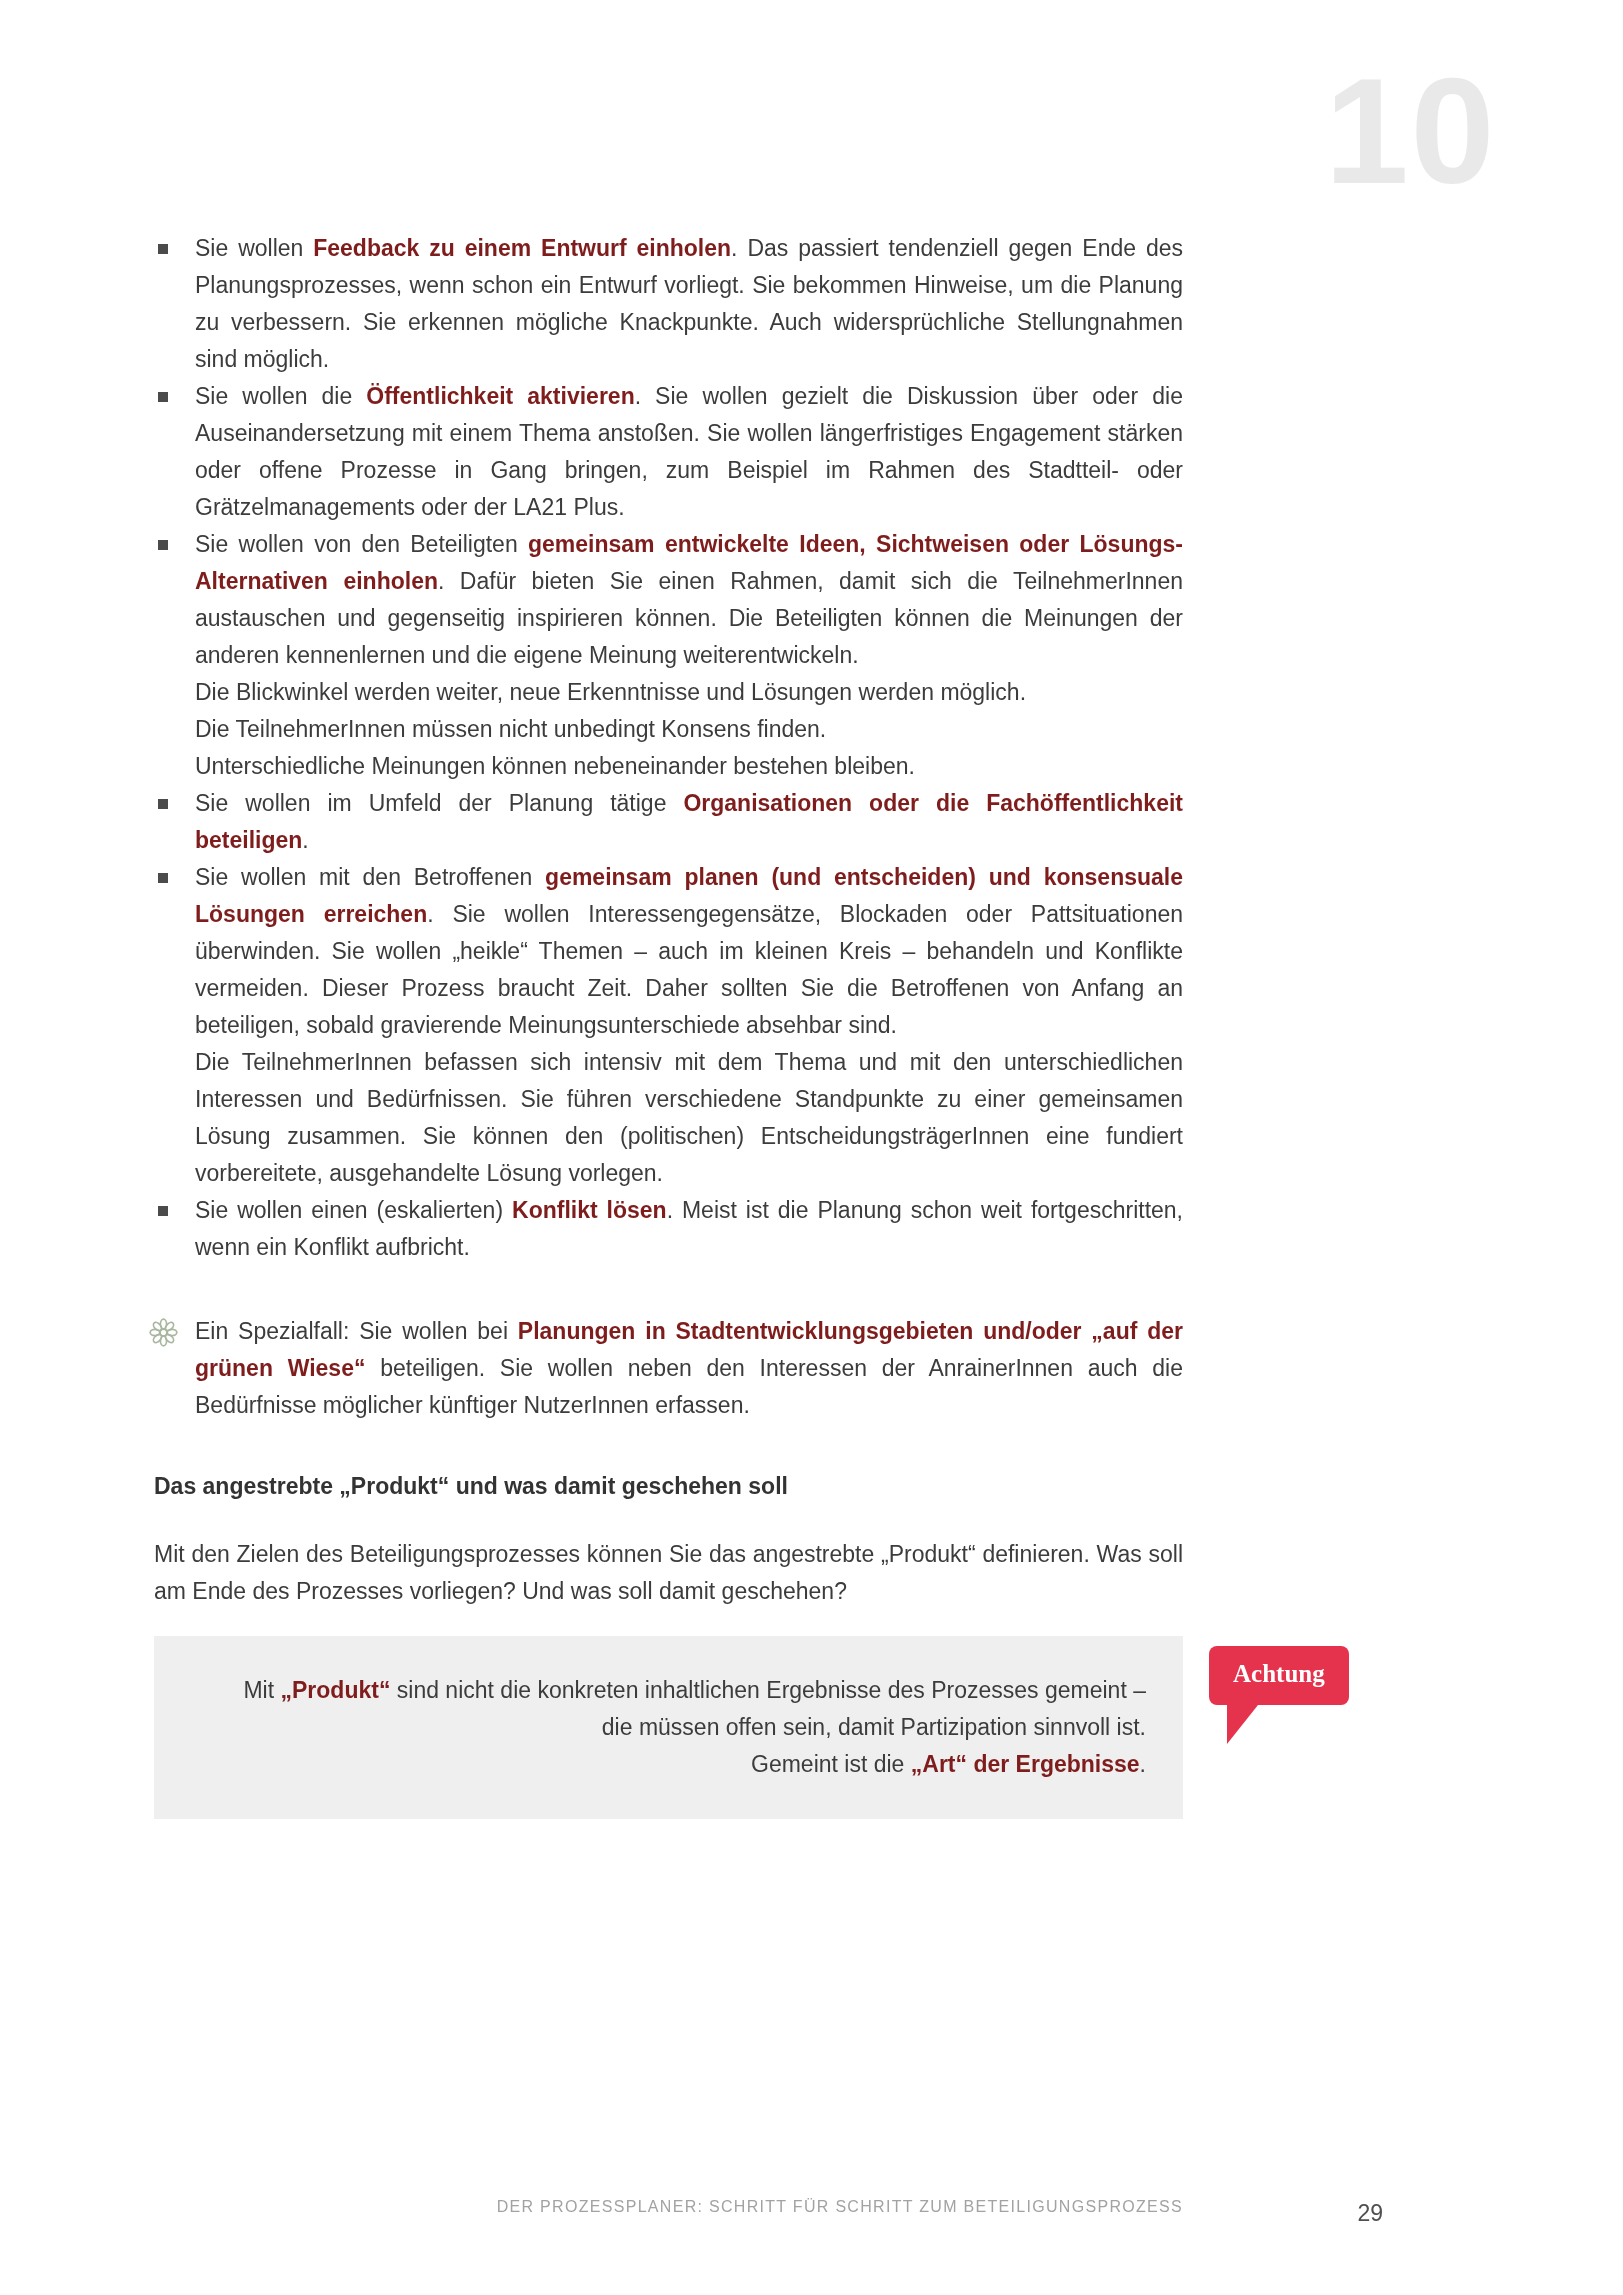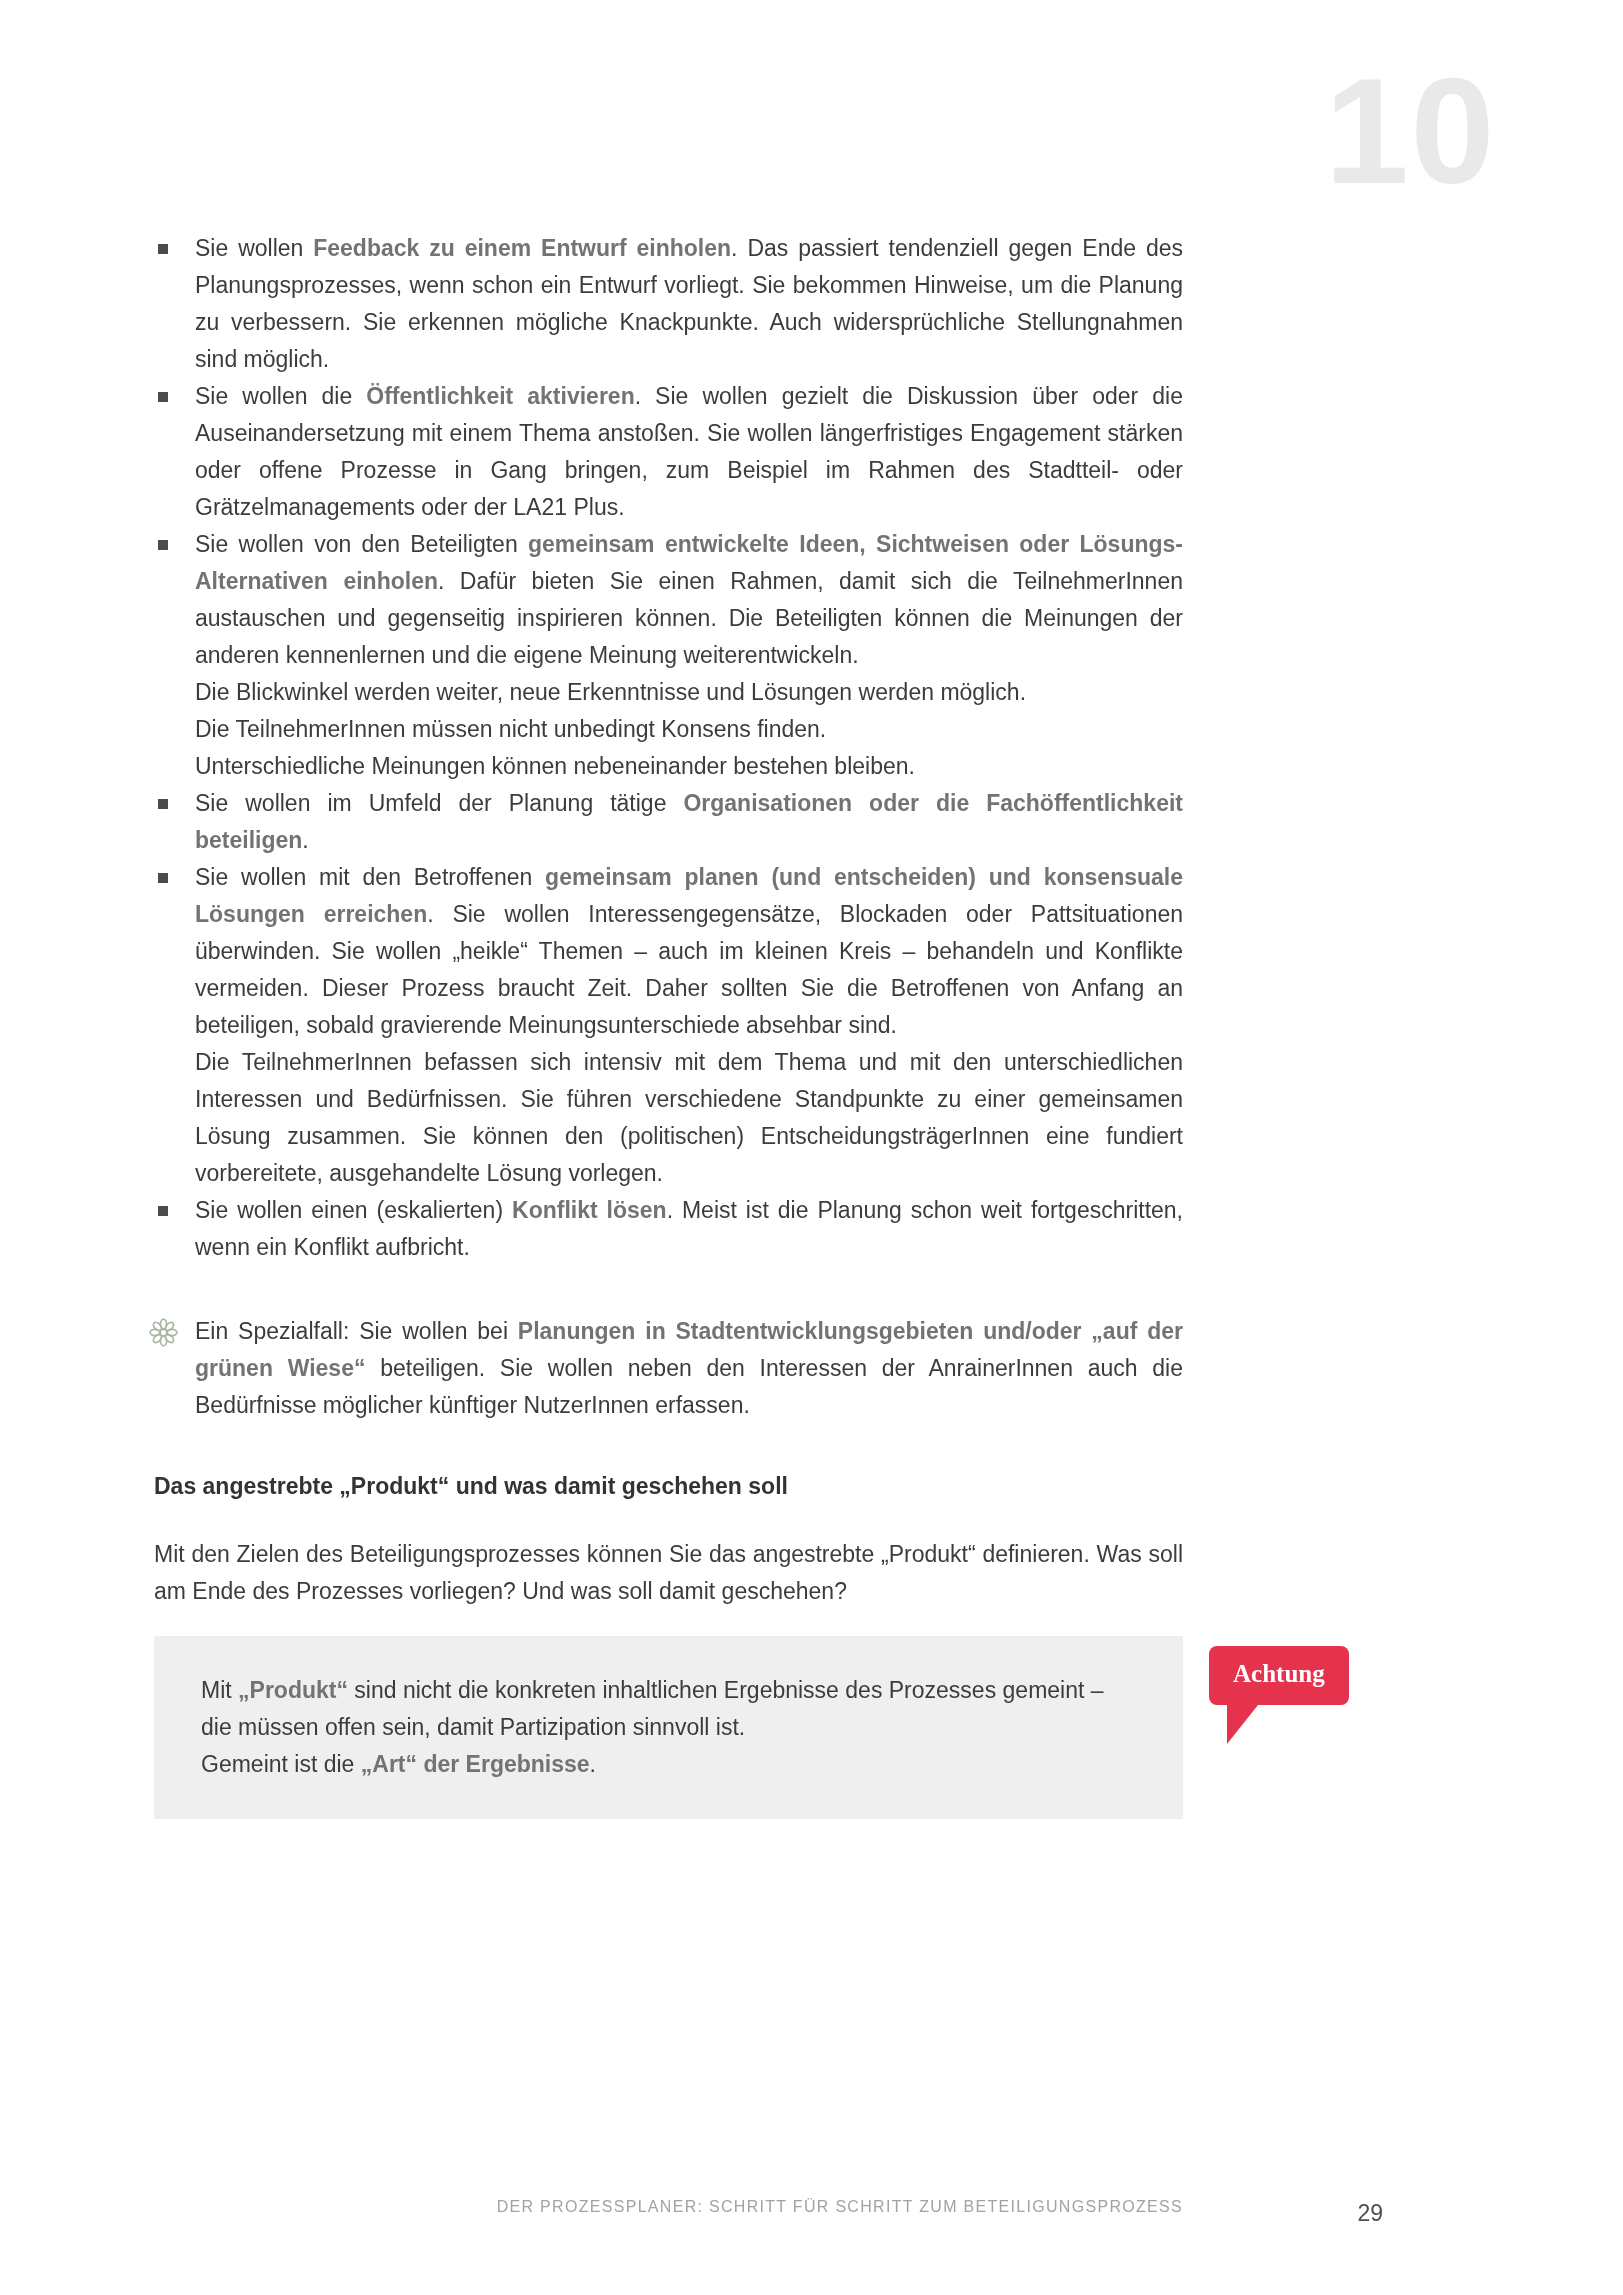--- a/index.html
+++ b/index.html
@@ -21,28 +21,28 @@
     position: absolute; left: 154px; top: 230px; width: 1029px;
     font-size: 23px; line-height: 37px;
   }
   .bullet-list { list-style: none; }
   .bullet-item { position: relative; padding-left: 41px; }
   .bullet-marker {
     position: absolute; left: 4px; top: 14px;
     width: 9.7px; height: 9.7px; background: #4b4b4b;
   }
   .rich { text-align: justify; white-space: pre-wrap; -webkit-hyphens: auto; hyphens: auto; }
-  b { font-weight: bold; color: #737373; }
+  b { font-weight: bold; color: #7f1d1d; }
   .special-case { position: relative; padding-left: 41px; margin-top: 47px; }
   .flower-icon { position: absolute; left: -4.9px; top: 4.9px; width: 29px; height: 29px; }
   .section-heading { font-size: 23px; font-weight: bold; margin-top: 44px; color: #333333; }
   .intro { margin-top: 31px; text-align: justify; }
   .note-row { position: relative; margin-top: 26px; }
   .note-box { background: #efefef; padding: 36px 37px 36px 47px; }
-  .note-box .rich { text-align: left; }
+  .note-box .rich { text-align: right; }
   .achtung-bubble {
     position: absolute; left: calc(100% + 26px); top: 9.7px;
     background: #e6334d;
     color: #ffffff; font-weight: bold; font-size: 25px;
     padding: 9.7px 24px 13px; border-radius: 8px;
     white-space: nowrap;
   }
   .bubble-tail {
     position: absolute; left: 18px; top: 100%; margin-top: -0.8px;
     width: 0; height: 0;

